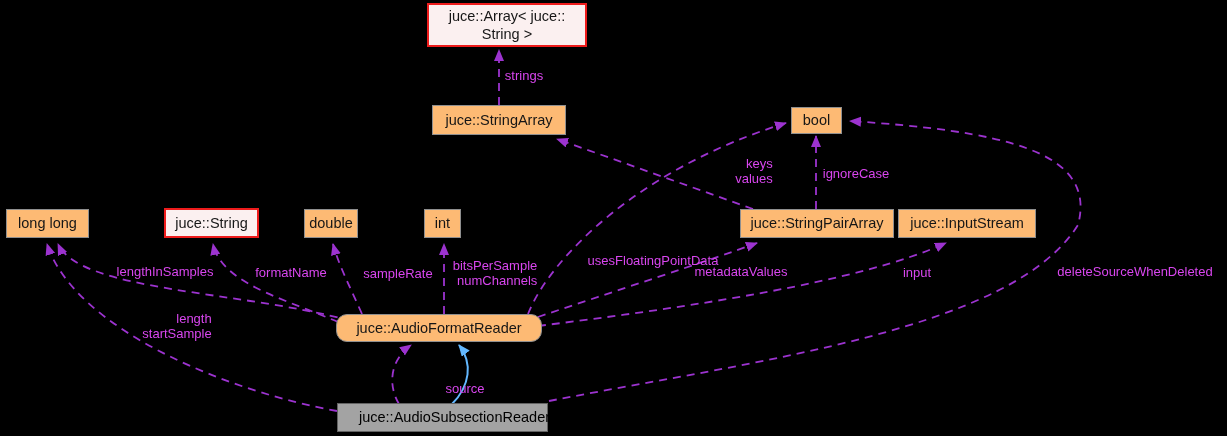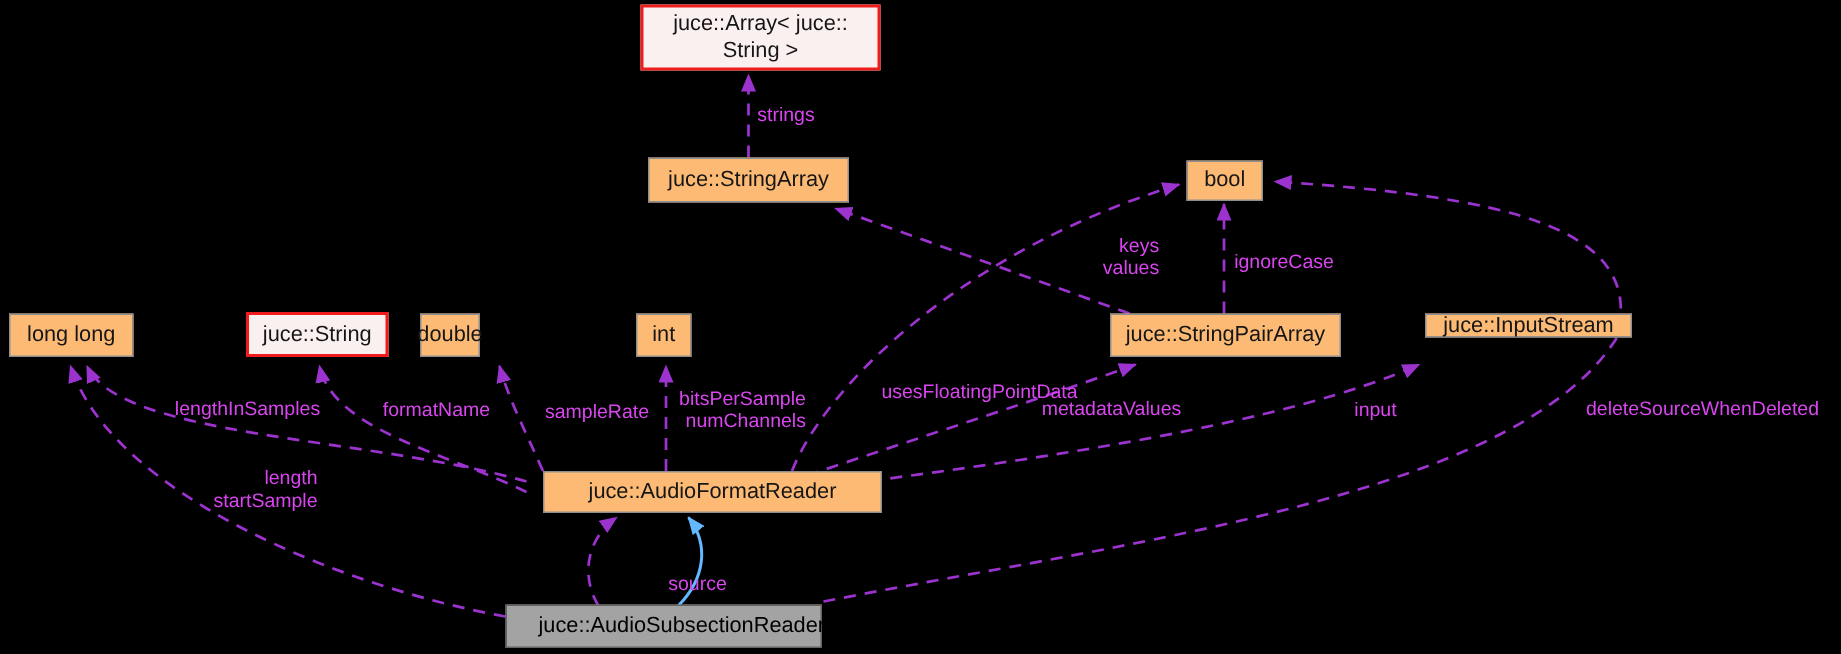--- a/index.html
+++ b/index.html
@@ -81,31 +81,31 @@
 
   <div class="node red" style="left:427px;top:3px;width:160px;height:44px;">juce::Array&lt; juce::
 String &gt;</div>
 
   <div class="node" style="left:432px;top:105px;width:134px;height:30px;">juce::StringArray</div>
 
   <div class="node" style="left:6px;top:209px;width:83px;height:29px;">long long</div>
 
   <div class="node red" style="left:164px;top:208px;width:95px;height:30px;">juce::String</div>
 
-  <div class="node" style="left:280px;top:209px;width:40px;height:29px;">double</div>
+  <div class="node" style="left:304px;top:209px;width:54px;height:29px;">double</div>
 
   <div class="node" style="left:424px;top:209px;width:37px;height:29px;">int</div>
 
   <div class="node" style="left:740px;top:209px;width:154px;height:29px;">juce::StringPairArray</div>
 
-  <div class="node" style="left:950px;top:209px;width:138px;height:16px;">juce::InputStream</div>
+  <div class="node" style="left:898px;top:209px;width:138px;height:29px;">juce::InputStream</div>
 
   <div class="node" style="left:791px;top:107px;width:51px;height:27px;">bool</div>
 
-  <div class="node" style="left:362px;top:314px;width:226px;height:28px;">juce::AudioFormatReader</div>
+  <div class="node" style="left:336px;top:314px;width:206px;height:28px;border-radius:11px;">juce::AudioFormatReader</div>
 
   <div class="node gray" style="left:337px;top:403px;width:211px;height:29px;padding-left:24px;">juce::AudioSubsectionReader</div>
 
   <div class="edge-label" style="left:524px;top:76px;">strings</div>
 
   <div class="edge-label" style="left:717px;top:171px;margin-left:37px;">keys
 values</div>
 
   <div class="edge-label" style="left:856px;top:174px;">ignoreCase</div>
 

